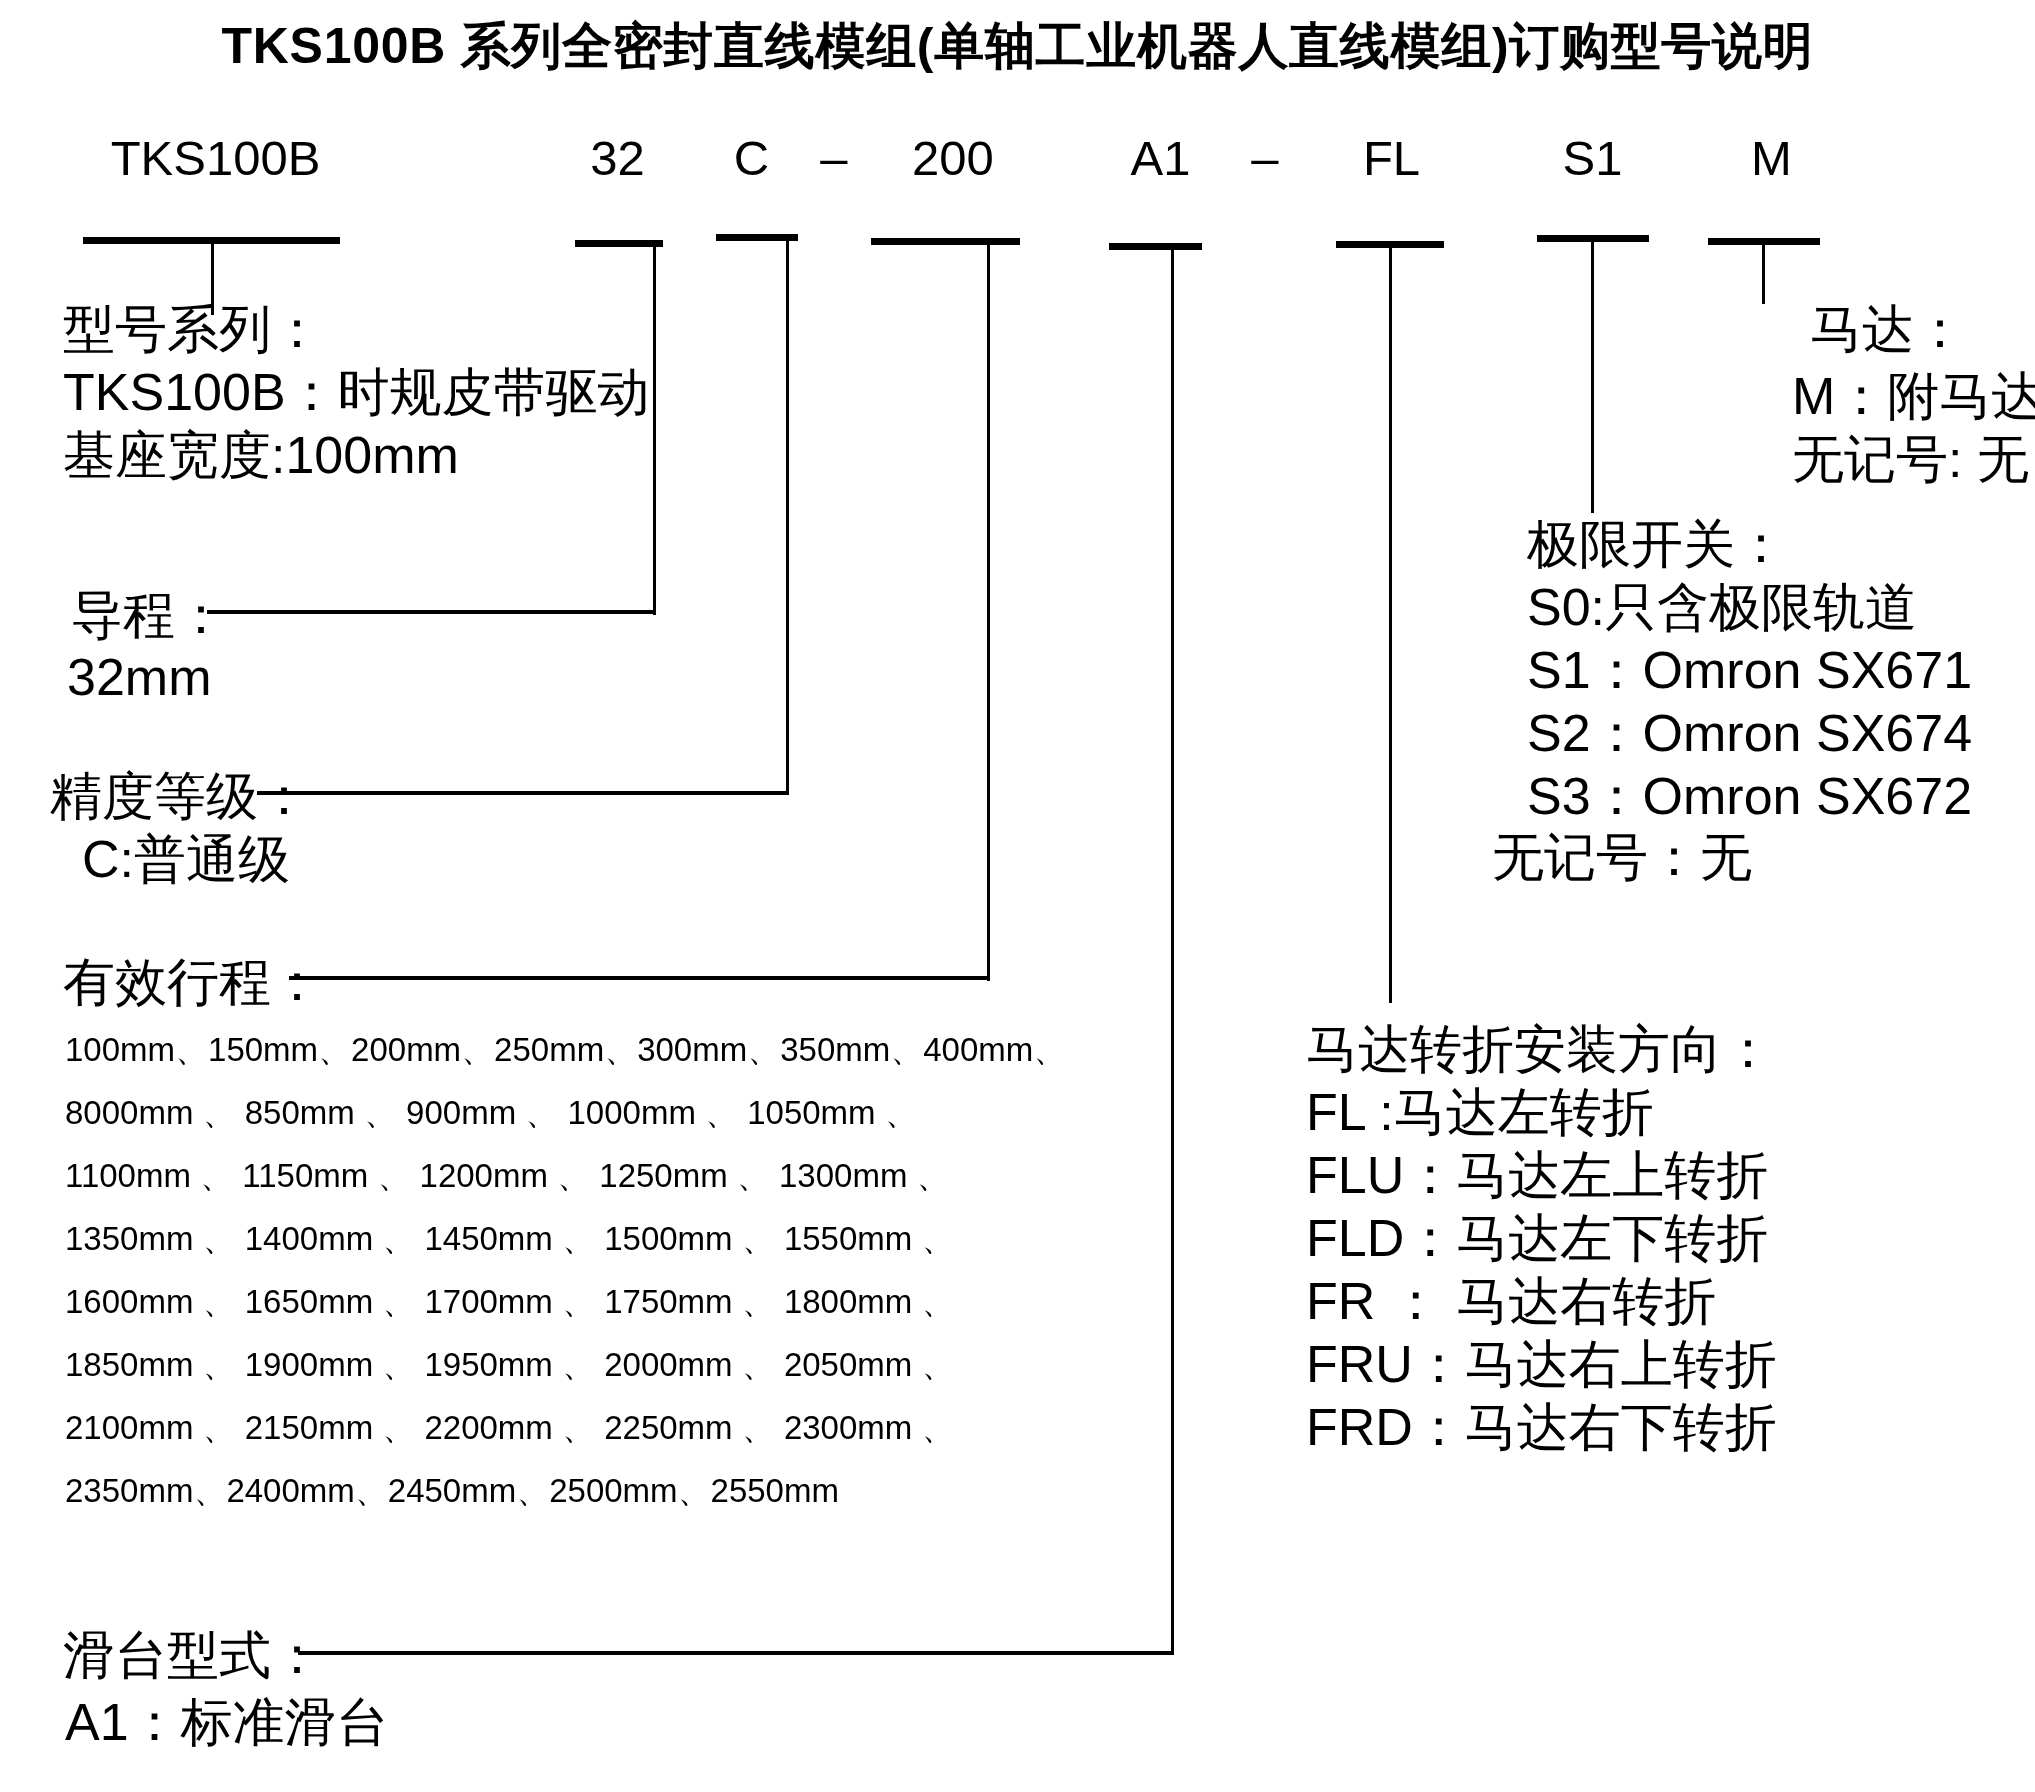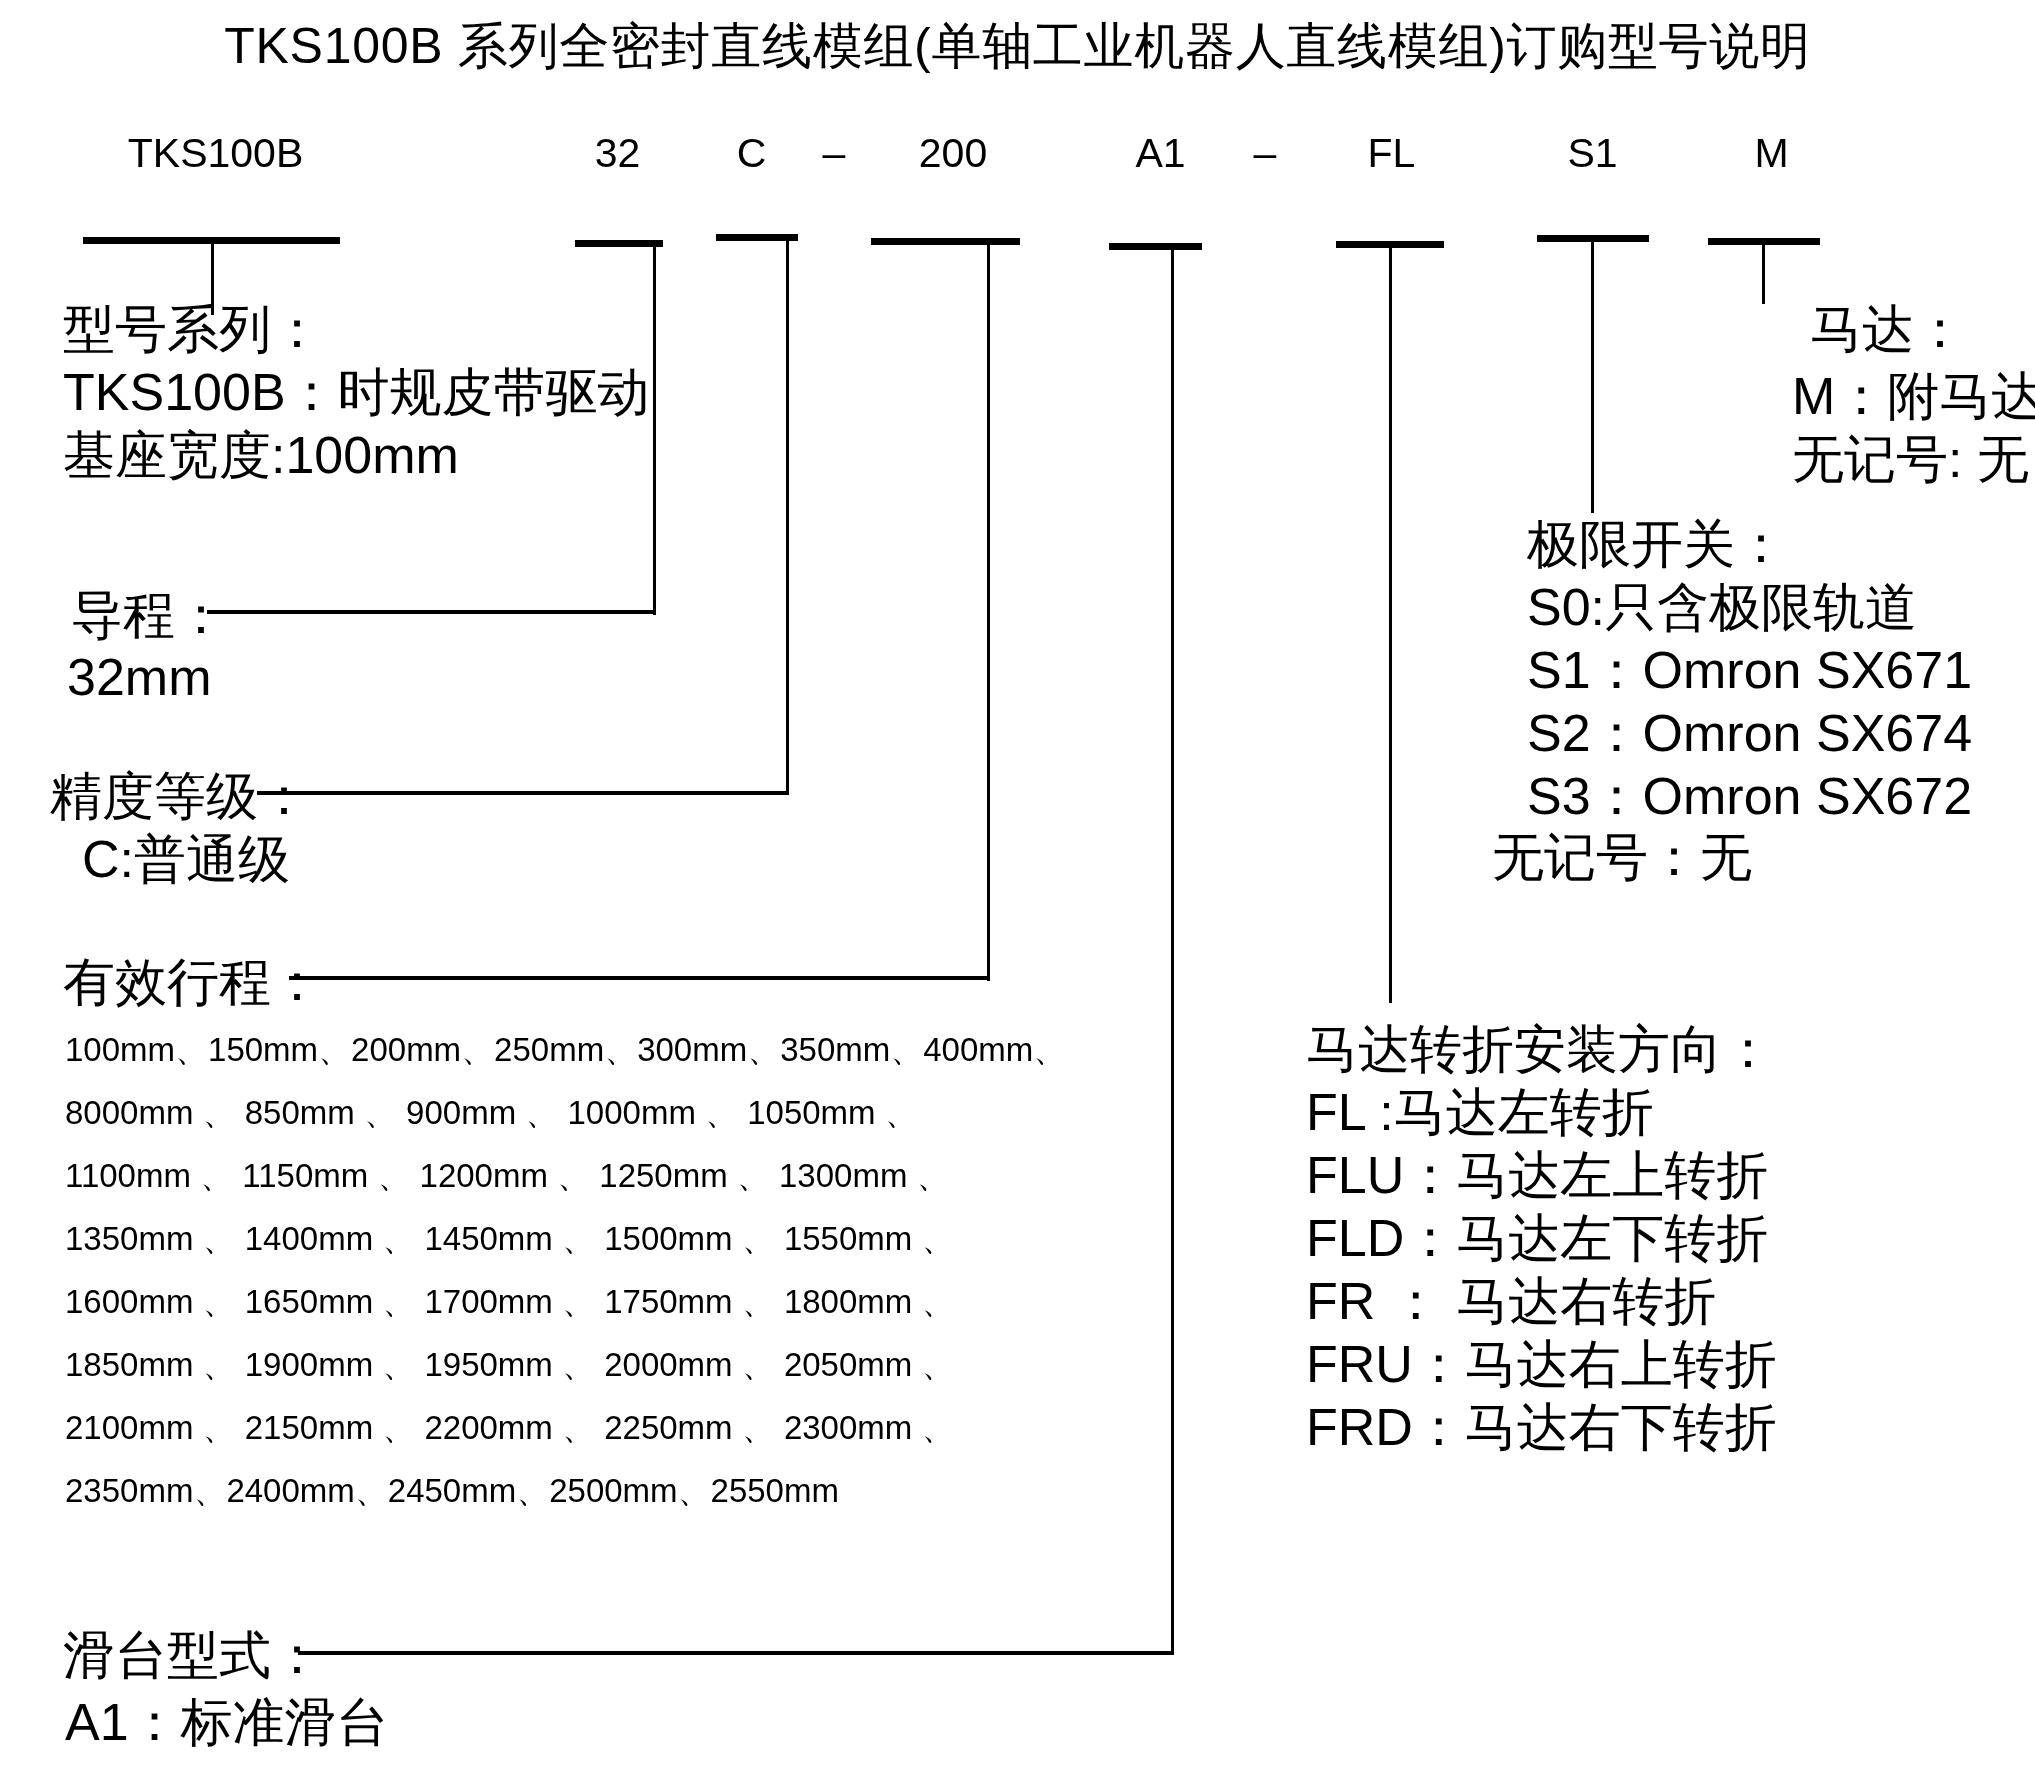--- a/index.html
+++ b/index.html
@@ -12,27 +12,27 @@
     color:#000000;
     overflow:hidden;
   }
   .abs{position:absolute;white-space:nowrap;}
 
   
   #title{
     top:13.4px;left:0;width:2035px;
     text-align:center;
     font-size:50px;
-    font-weight:normal;
+    font-weight:bold;
     letter-spacing:0.7px;
   }
 
   
   .code{
-    font-size:41px;
+    font-size:49px;
     font-weight:normal;
     top:130px;
     text-align:center;
   }
 
   
   .vline{position:absolute;background:#000;width:3px;}
   .hline{position:absolute;background:#000;height:3.7px;}
   .tick{position:absolute;background:#000;height:6.7px;}
 

